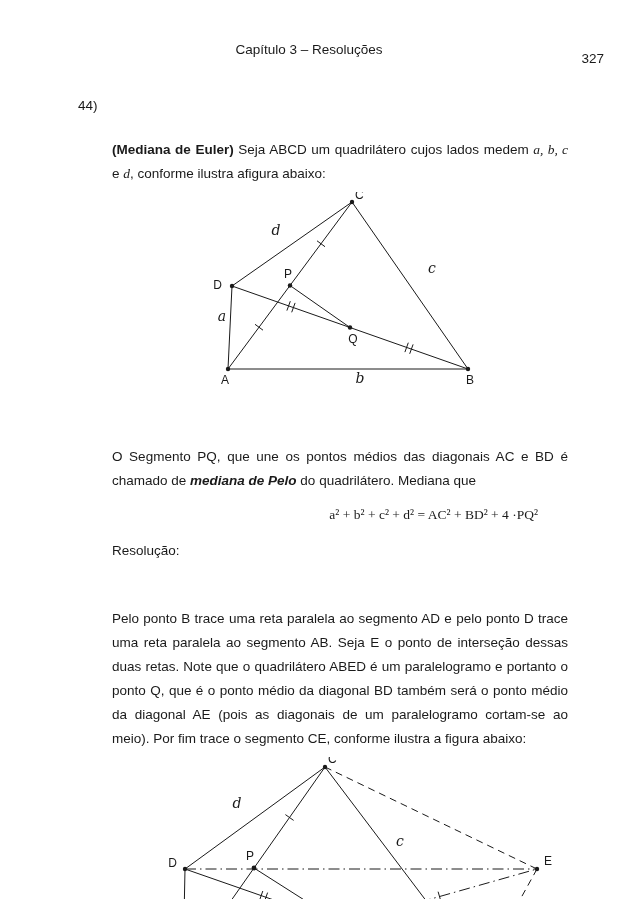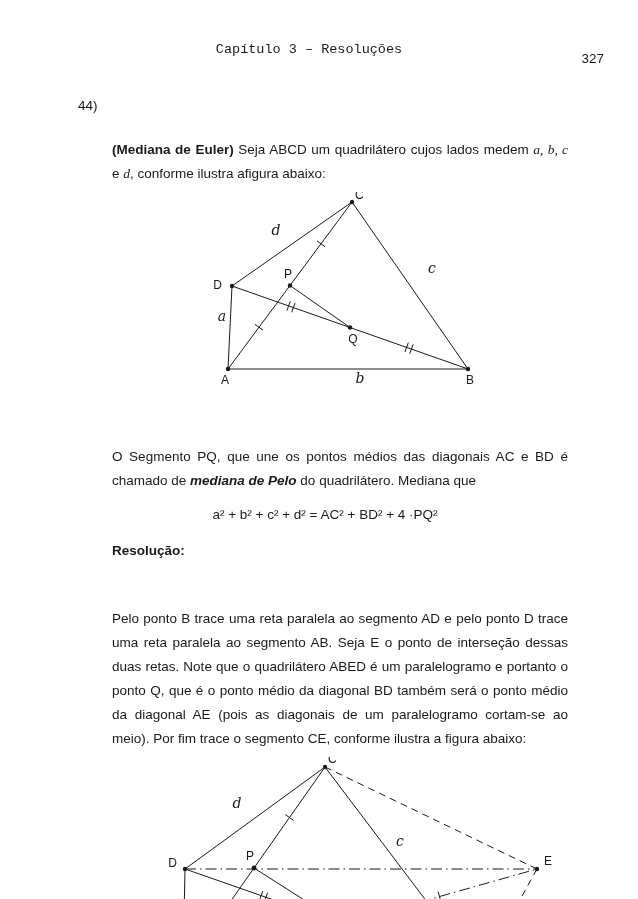--- a/index.html
+++ b/index.html
@@ -7,37 +7,37 @@
   body { font-family:"Liberation Sans", sans-serif; }
   .page {
     position:relative;
     width:638px; height:899px;
     background:#ffffff;
     color:#1a1a1a;
     padding:42px 70px 0 78px;
     overflow:hidden;
   }
   .header { position:relative; height:18px; margin-bottom:34px; font-size:13.5px; }
-  .header .title { position:absolute; left:12px; right:40px; text-align:center;font-family:Liberation Mono, monospace; }
+  .header .title { position:absolute; left:12px; right:40px; text-align:center; }
   .header .pagenum { position:absolute; right:-36px; top:9px; }
   .problem-row { display:flex; align-items:flex-start; }
   .problem-number { width:34px; flex:0 0 34px; font-size:13.5px; line-height:24px; }
   .problem-body { flex:1; max-width:456px; }
   p.bodytext {
     font-size:13.5px; line-height:24px; text-align:justify;margin-top:44px;
   }
   .bold { font-weight:bold; }
   .ital { font-style:italic; font-family:"Liberation Serif", serif; }
   .boldital { font-weight:bold; font-style:italic; }
   .formula {
-    font-size:13.5px; line-height:24px; text-align:center;
+    font-size:13.5px; line-height:24px; text-align:right;
     margin:10px 30px 0 0;
-    font-family:Liberation Sans, sans-serif;
+    font-family:Liberation Serif, serif;
   }
-  .res-heading { font-weight:bold; font-size:13.5px; line-height:24px; margin-top:12px; }
+  .res-heading { font-weight:normal; font-size:13.5px; line-height:24px; margin-top:12px; }
   figure { display:block; }
   .fig1 { margin:6px 0 8px 36px; }
   .fig2 { margin:6px 0 0 8px; }
   svg line { stroke:#1a1a1a; stroke-width:1; }
   svg circle { fill:#1a1a1a; }
   .ptlabel { font-family:"Liberation Sans", sans-serif; font-size:12px; fill:#1a1a1a; }
   .sidelabel { font-family:"DejaVu Serif", serif; font-style:italic; font-size:14px; fill:#1a1a1a; }
 </style>
 </head>
 <body>

